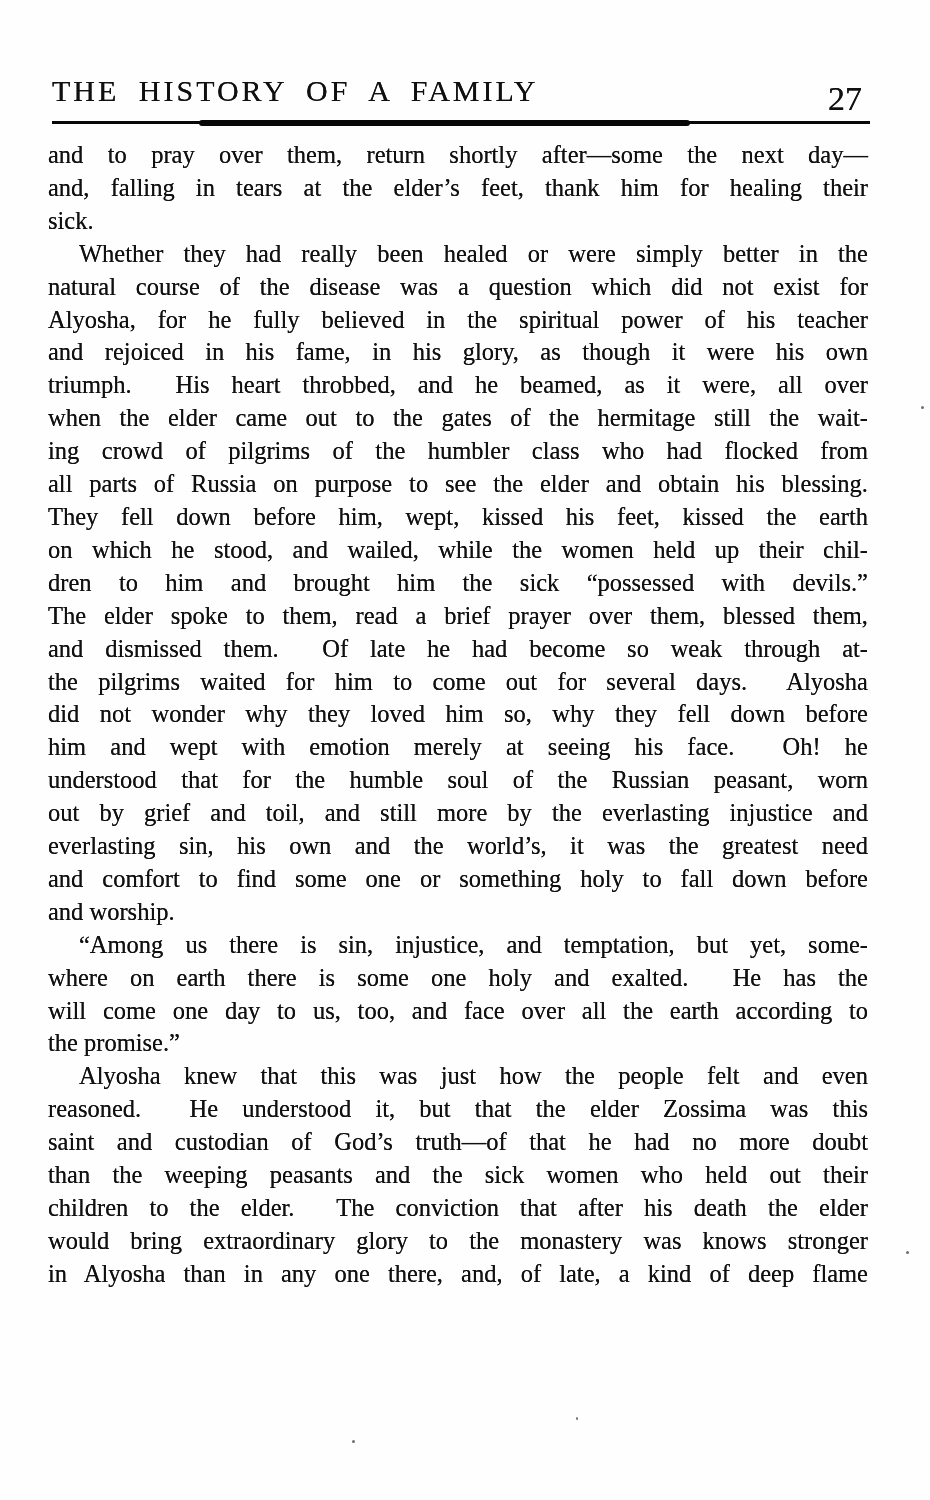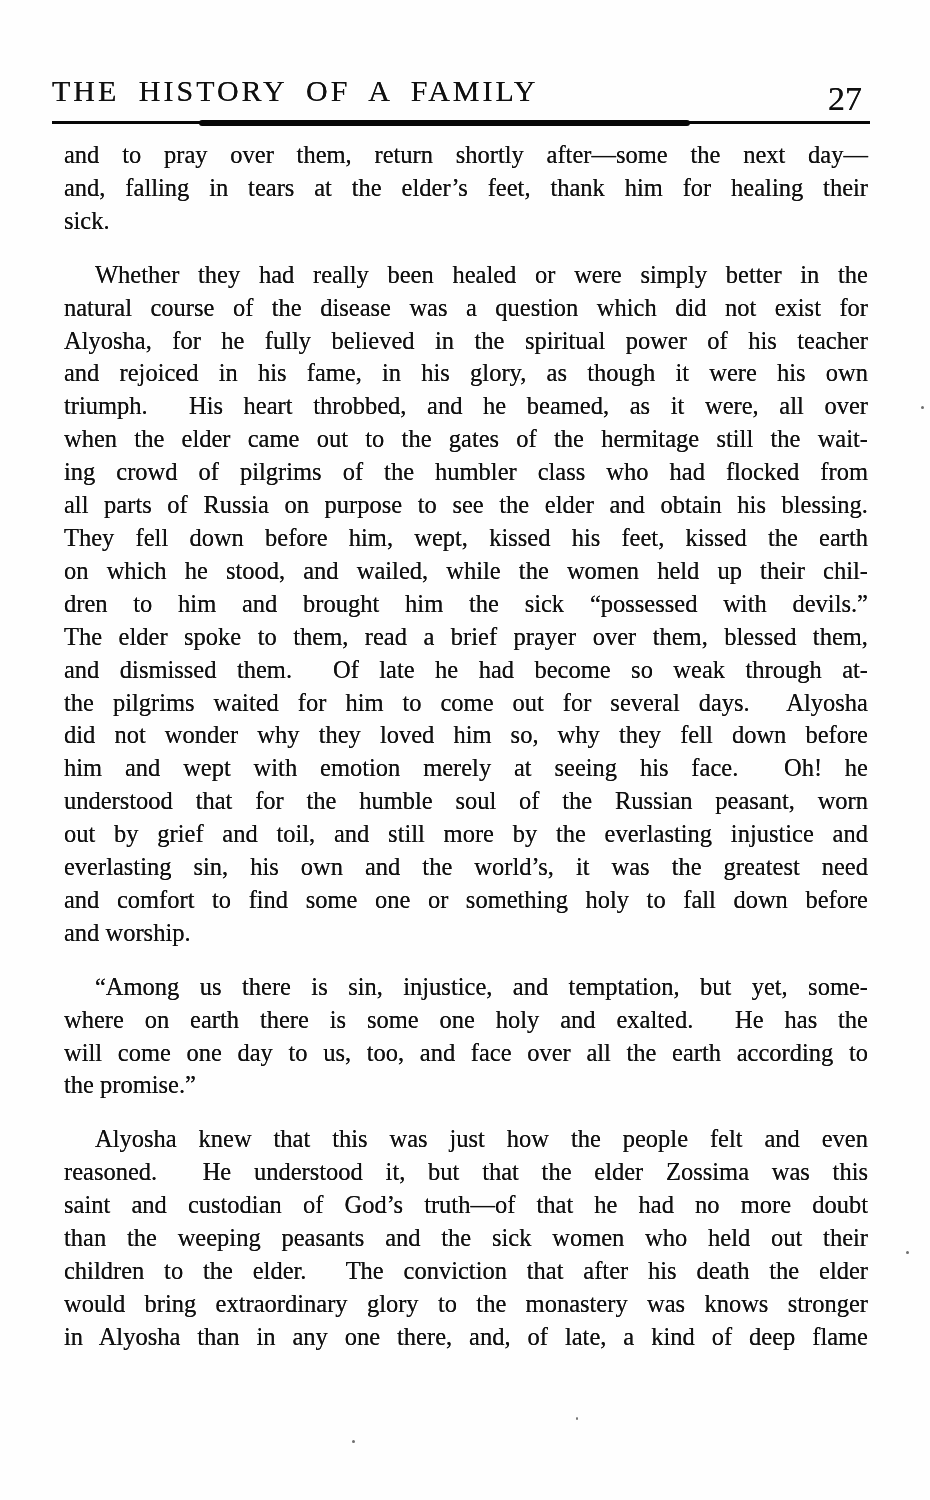--- a/index.html
+++ b/index.html
@@ -57,34 +57,34 @@
     left: 18%;
     right: 22%;
     top: -1px;
     height: 6px;
     background: #070707;
     border-radius: 3px;
   }
   main.body-text {
     position: absolute;
     top: 139px;
-    left: 64px;
+    left: 48px;
     right: 62px;
     font-size: 24.5px;
     line-height: 32.9px;
     text-shadow: 0 0 0.4px rgba(0,0,0,0.8);
   }
   .paragraph { margin: 0; }
   .line {
     text-align: justify;
     text-align-last: justify;
     white-space: normal;
   }
   .line.para-end { text-align-last: left; }
-  .line.indent { text-indent: 31px; margin-top: 21px; }
+  .line.indent { text-indent: 31px; }
   .speck {
     position: absolute;
     background: #6f6f6f;
     border-radius: 50%;
   }
 </style>
 </head>
 <body>
 
 <div class="page">

